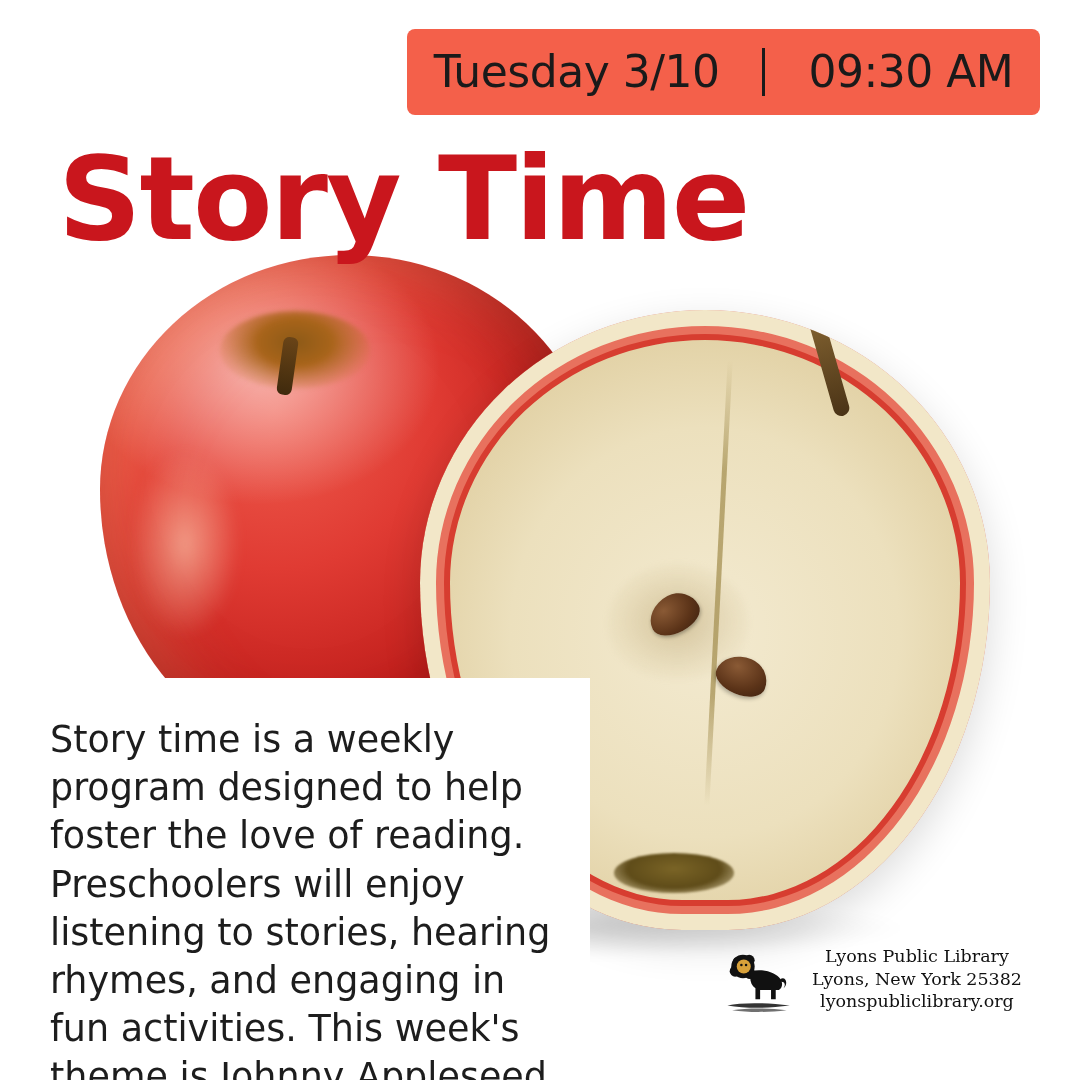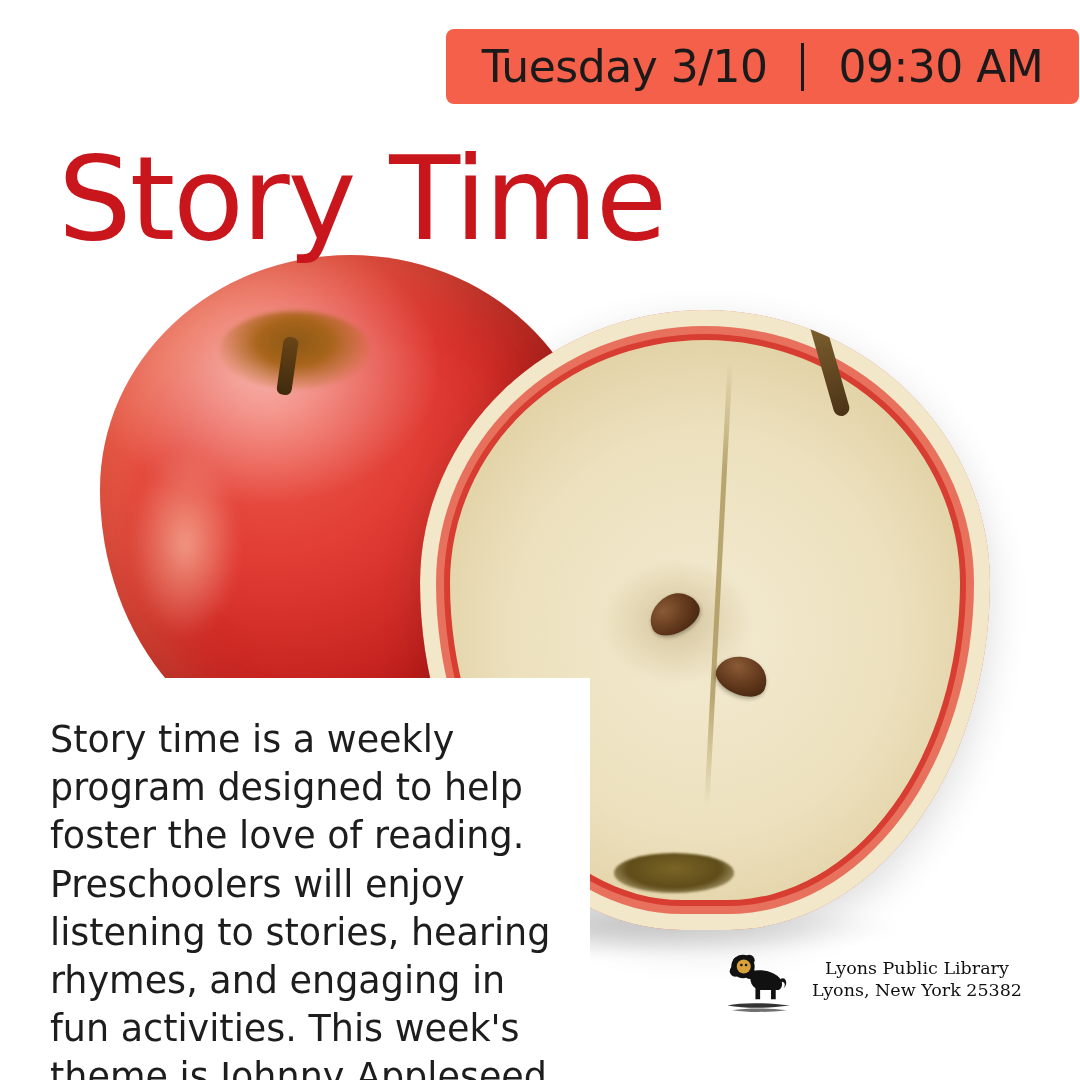--- a/index.html
+++ b/index.html
@@ -17,28 +17,27 @@
     background: #ffffff;
     overflow: hidden;
   }
 
   
   .date-banner {
     position: absolute;
     top: 29px;
     left: 407px;
     width: 633px;
-    height: 75px;
+    height: 86px;
     background: #f4604a;
     border-radius: 8px;
     display: flex;
     align-items: center;
     justify-content: center;
-    gap: 0px;
-    margin-left: 39px;
+    gap: 9px;
   }
   .date-banner .date-text,
   .date-banner .time-text {
     font-family: "DejaVu Sans", sans-serif;
     font-size: 44px;
     color: #1a1a1a;
     letter-spacing: -0.5px;
     line-height: 1;
     white-space: nowrap;
   }
@@ -50,21 +49,21 @@
     margin: 0 34px;
     flex: 0 0 auto;
   }
 
   
   .title {
     position: absolute;
     top: 135px;
     left: 58px;
     font-family: "DejaVu Sans", sans-serif;
-    font-weight: normal;
+    font-weight: bold;
     font-size: 116px;
     color: #c9161d;
     letter-spacing: -2px;
     line-height: 1.1;
     z-index: 6;
   }
 
   
   .apple-stage {
     position: absolute;
@@ -286,16 +285,17 @@
           <path d="M80 50 C88 46, 90 58, 84 62 C88 56, 84 52, 79 54 Z"></path>
 
           <path d="M12 84 C30 80, 60 80, 92 84 C62 88, 36 88, 12 84 Z" opacity="0.85"></path>
           <path d="M18 90 C38 87, 64 87, 88 90 C62 93, 40 93, 18 90 Z" opacity="0.6"></path>
         </g>
       </svg>
     </span>
     <span class="lib-lines">
       <div>Lyons Public Library</div>
       <div>Lyons, New York 25382</div>
+      <div>lyonspubliclibrary.org</div>
     </span>
   </div>
 
 </div>
 
 </body></html>

